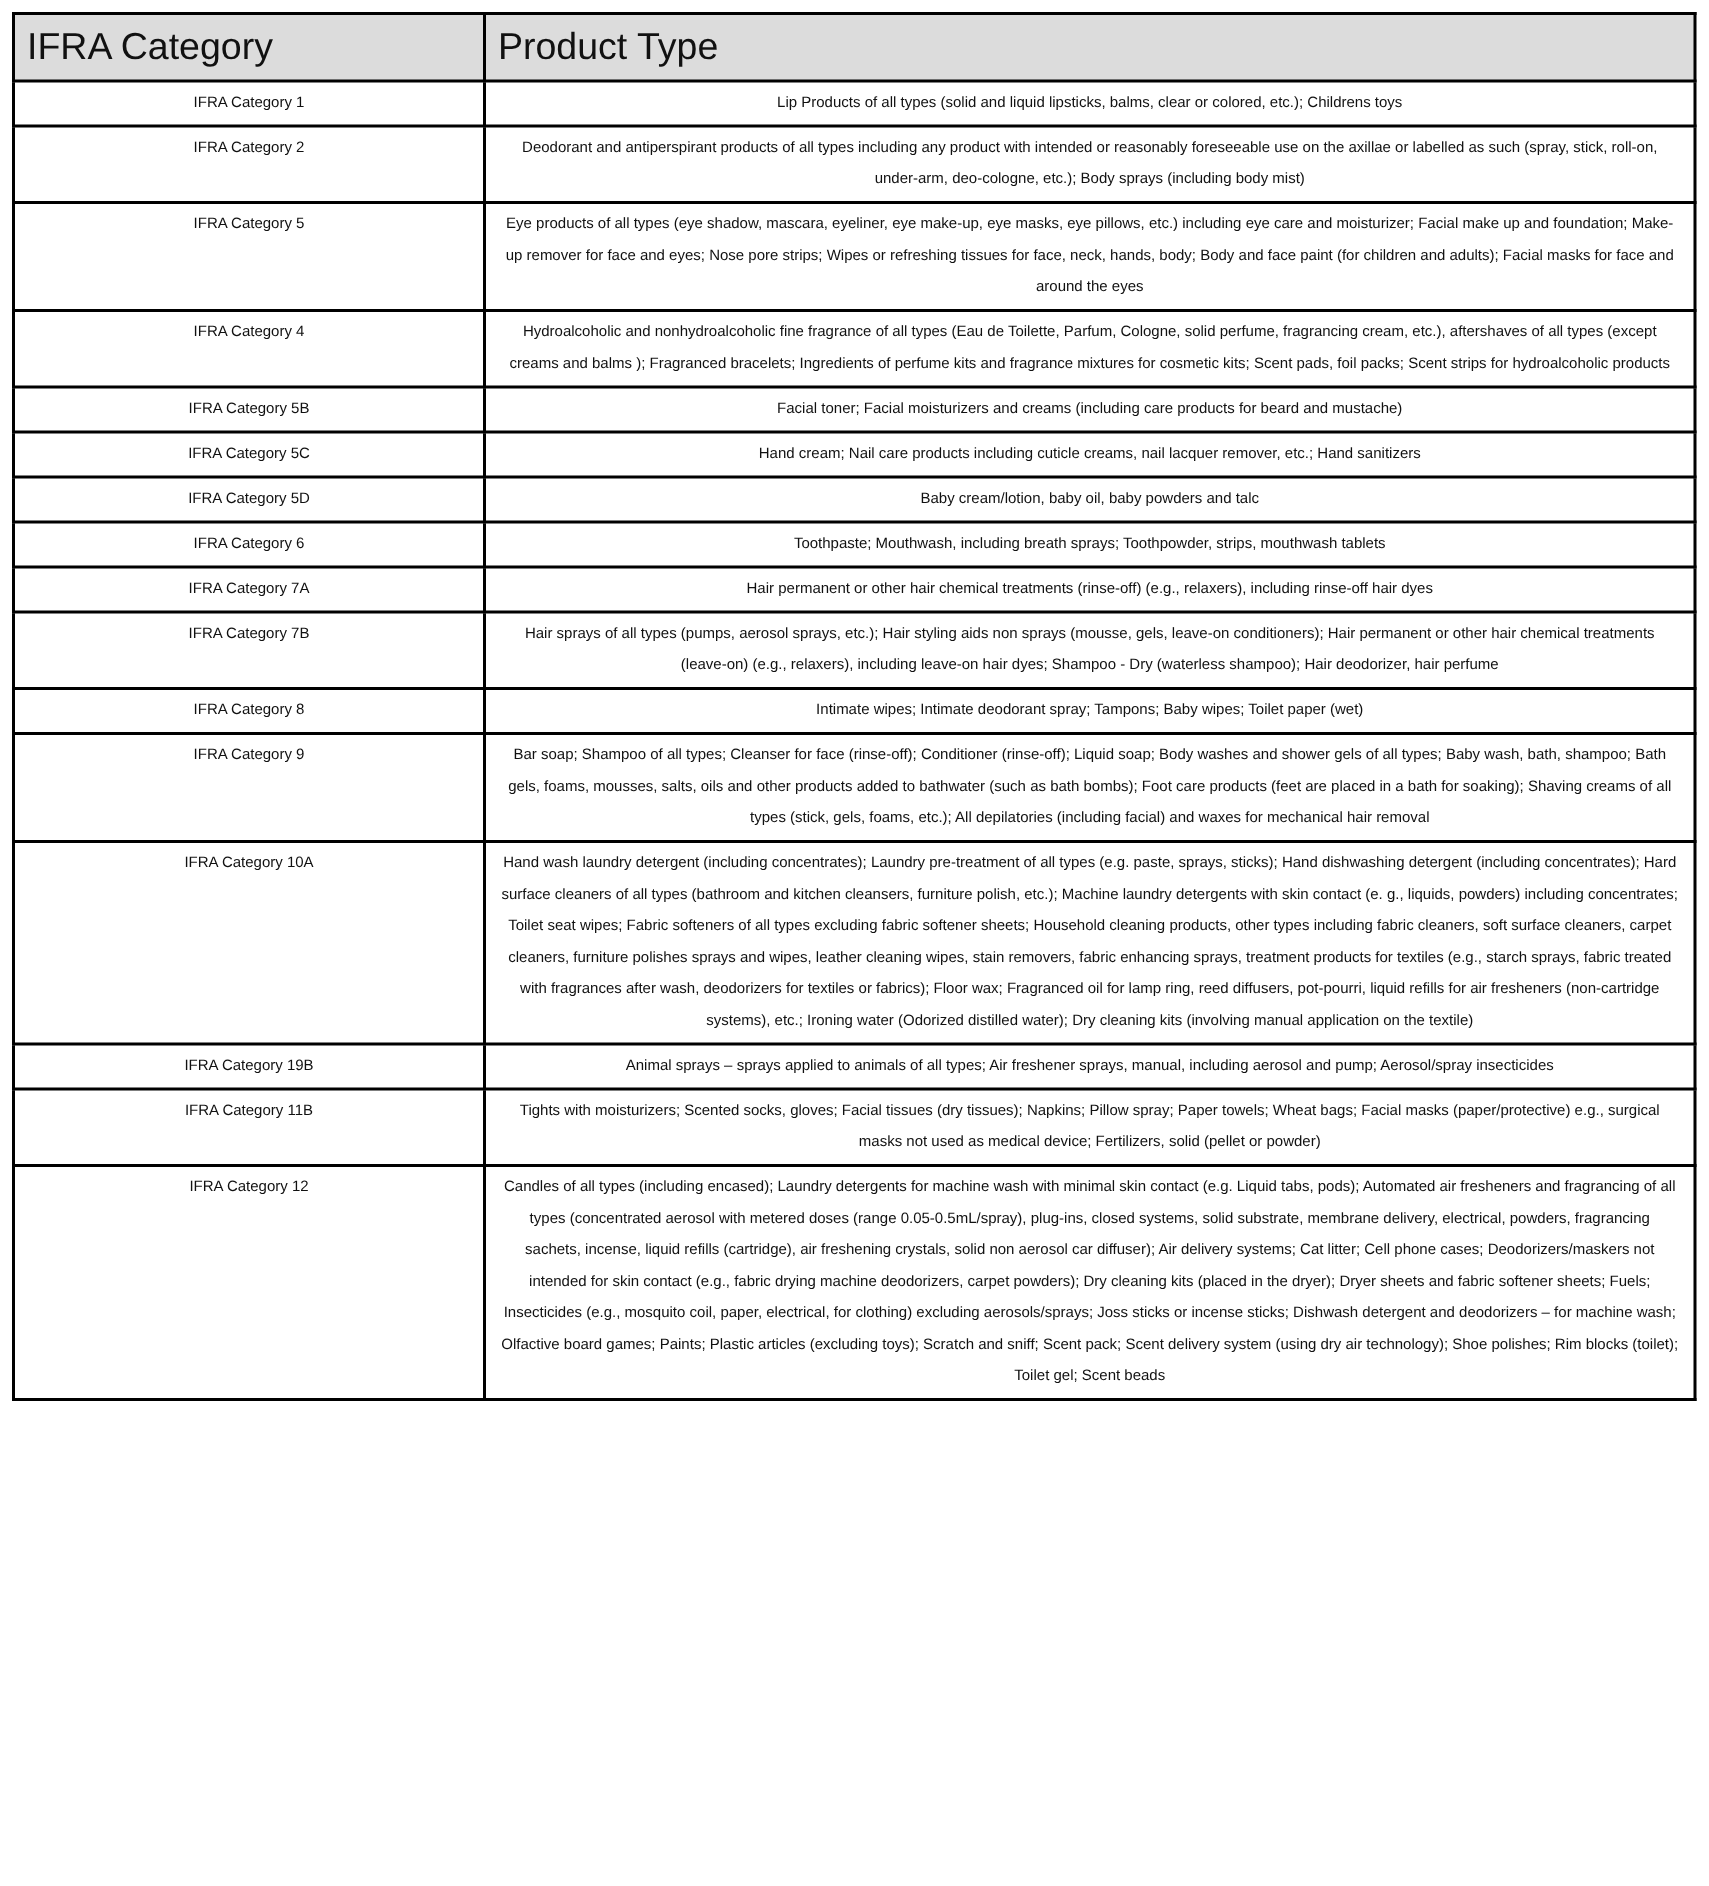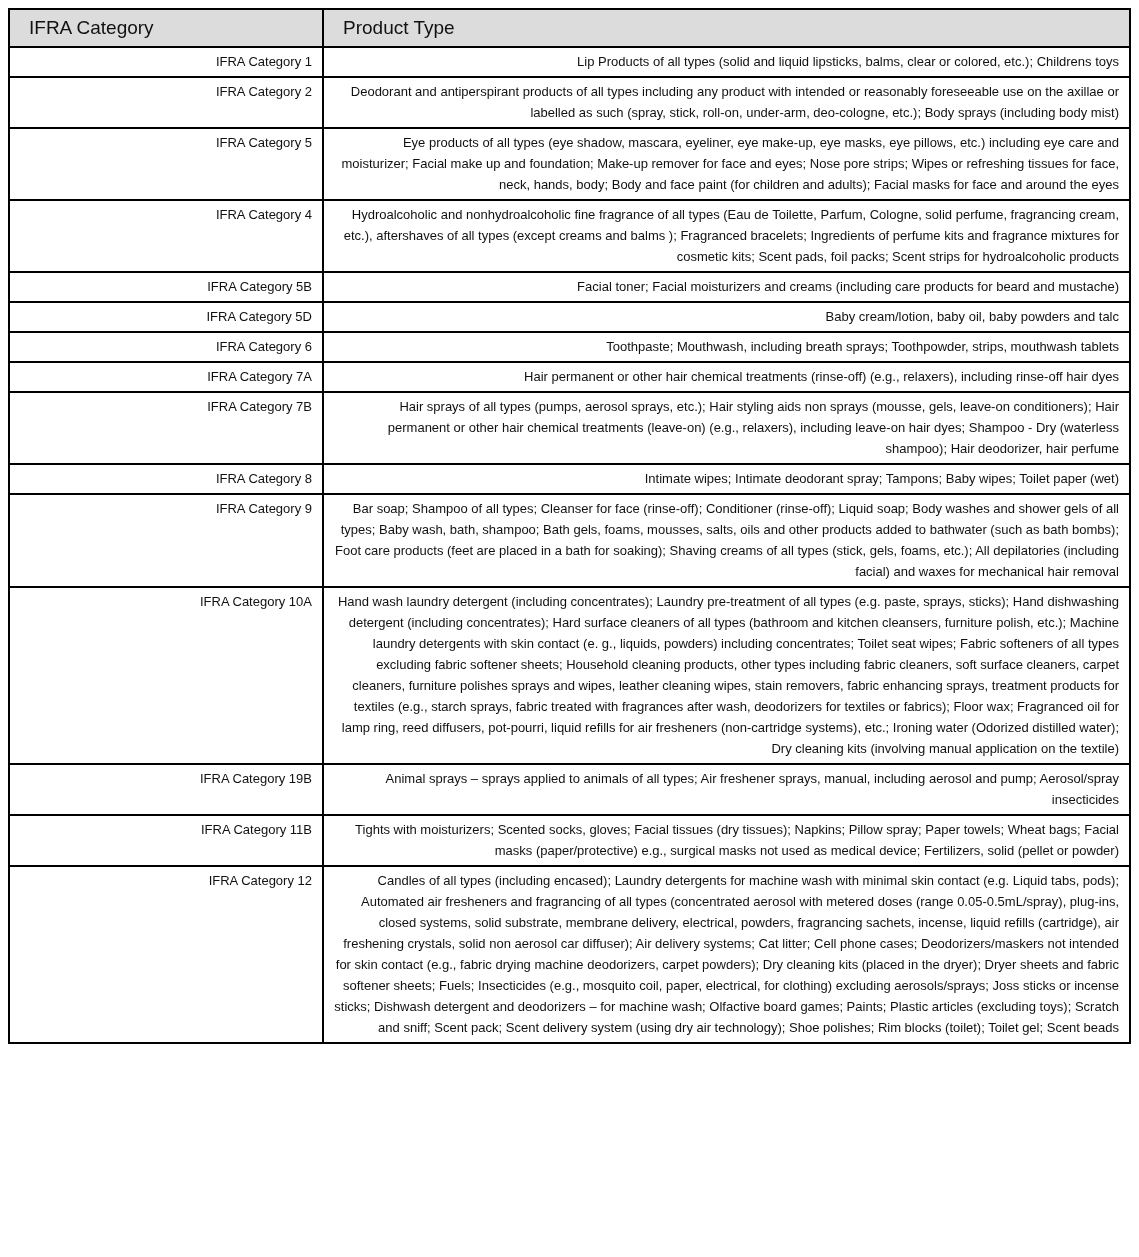--- a/index.html
+++ b/index.html
@@ -21,32 +21,32 @@
   table.ifra-table {
     border-collapse: collapse;
     width: 1123px;
     table-layout: fixed;
     border: 2px solid var(--border, #000000);
   }
   table.ifra-table col.col-category { width: 314px; }
   table.ifra-table th {
     background: var(--header-bg, #dcdcdc);
     color: var(--text, #111111);
-    font-size: 19px;
+    font-size: 25px;
     font-weight: normal;
     text-align: left;
-    padding: 7px 19px;
+    padding: 7px 8px;
     border: 2px solid var(--border, #000000);
   }
   table.ifra-table td {
     color: var(--text, #111111);
-    font-size: 13px;
+    font-size: 10px;
     line-height: 21px;
     vertical-align: top;
-    text-align: right;
+    text-align: center;
     padding: 3px 10px 4px 10px;
     border: 2px solid var(--border, #000000);
     word-wrap: break-word;
   }
 </style>
 </head>
 <body>
 
 <div class="page">
   <table class="ifra-table">
@@ -73,20 +73,24 @@
         <td>IFRA Category 5</td>
         <td>Eye products of all types (eye shadow, mascara, eyeliner, eye make-up, eye masks, eye pillows, etc.) including eye care and moisturizer; Facial make up and foundation; Make-up remover for face and eyes; Nose pore strips; Wipes or refreshing tissues for face, neck, hands, body; Body and face paint (for children and adults); Facial masks for face and around the eyes</td>
       </tr>
       <tr>
         <td>IFRA Category 4</td>
         <td>Hydroalcoholic and nonhydroalcoholic fine fragrance of all types (Eau de Toilette, Parfum, Cologne, solid perfume, fragrancing cream, etc.), aftershaves of all types (except creams and balms ); Fragranced bracelets; Ingredients of perfume kits and fragrance mixtures for cosmetic kits; Scent pads, foil packs; Scent strips for hydroalcoholic products</td>
       </tr>
       <tr>
         <td>IFRA Category 5B</td>
         <td>Facial toner; Facial moisturizers and creams (including care products for beard and mustache)</td>
+      </tr>
+      <tr>
+        <td>IFRA Category 5C</td>
+        <td>Hand cream; Nail care products including cuticle creams, nail lacquer remover, etc.; Hand sanitizers</td>
       </tr>
       <tr>
         <td>IFRA Category 5D</td>
         <td>Baby cream/lotion, baby oil, baby powders and talc</td>
       </tr>
       <tr>
         <td>IFRA Category 6</td>
         <td>Toothpaste; Mouthwash, including breath sprays; Toothpowder, strips, mouthwash tablets</td>
       </tr>
       <tr>

